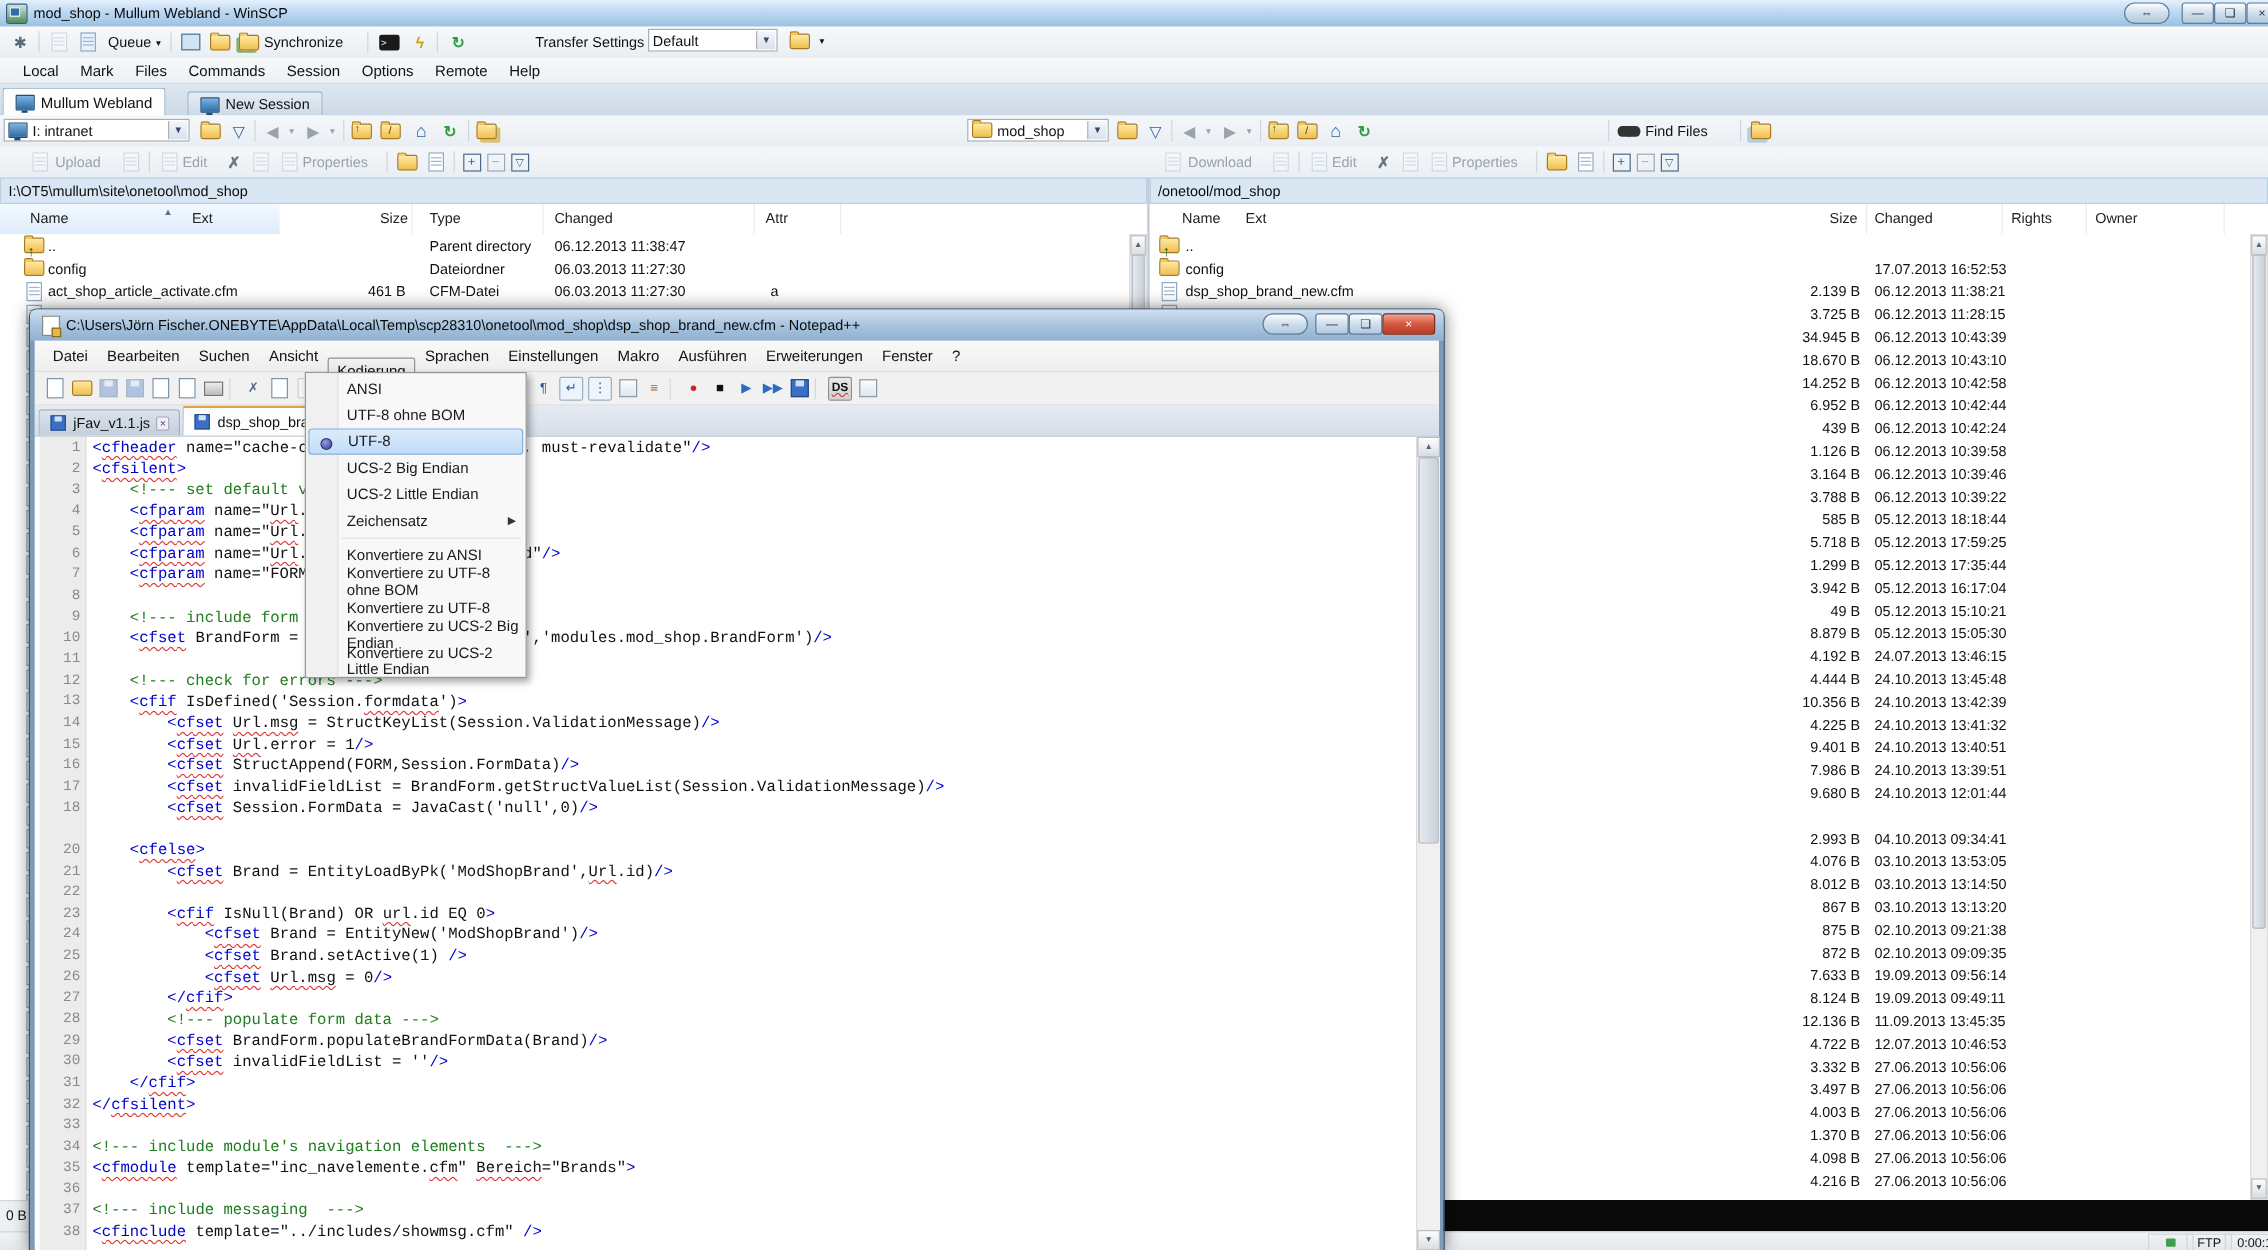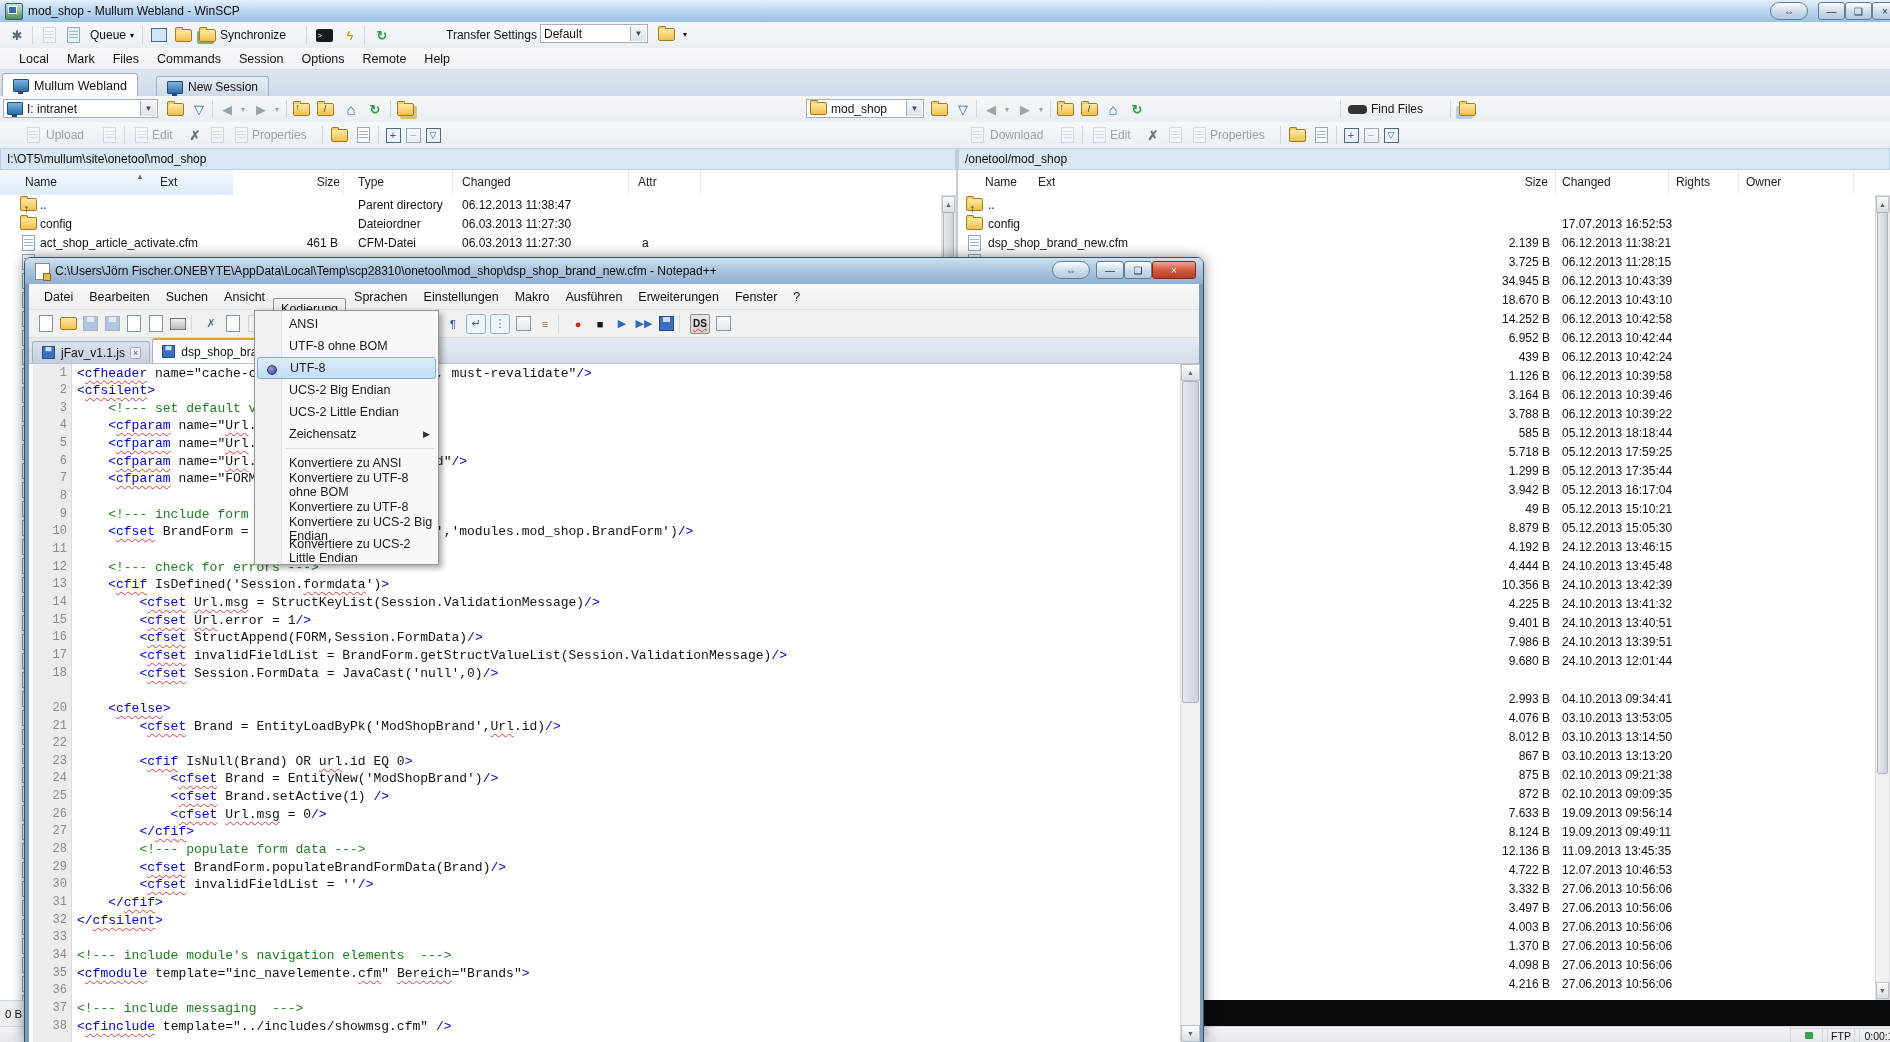--- a/index.html
+++ b/index.html
@@ -668,21 +668,21 @@
           <span style="left: 604px;">05.12.2013 15:10:21</span>
         </div>
         <div class="frow" style="top: 323px;">
           <span class="docic fi" style="left: 10px; top: 2px;"></span>
           <span style="left: 502px; width: 90px; text-align: right;">8.879 B</span>
           <span style="left: 604px;">05.12.2013 15:05:30</span>
         </div>
         <div class="frow" style="top: 342px;">
           <span class="docic fi" style="left: 10px; top: 2px;"></span>
           <span style="left: 502px; width: 90px; text-align: right;">4.192 B</span>
-          <span style="left: 604px;">24.12.2013 13:46:15</span>
+          <span style="left: 604px;">24.07.2013 13:46:15</span>
         </div>
         <div class="frow" style="top: 361px;">
           <span class="docic fi" style="left: 10px; top: 2px;"></span>
           <span style="left: 502px; width: 90px; text-align: right;">4.444 B</span>
           <span style="left: 604px;">24.10.2013 13:45:48</span>
         </div>
         <div class="frow" style="top: 380px;">
           <span class="docic fi" style="left: 10px; top: 2px;"></span>
           <span style="left: 502px; width: 90px; text-align: right;">10.356 B</span>
           <span style="left: 604px;">24.10.2013 13:42:39</span>

